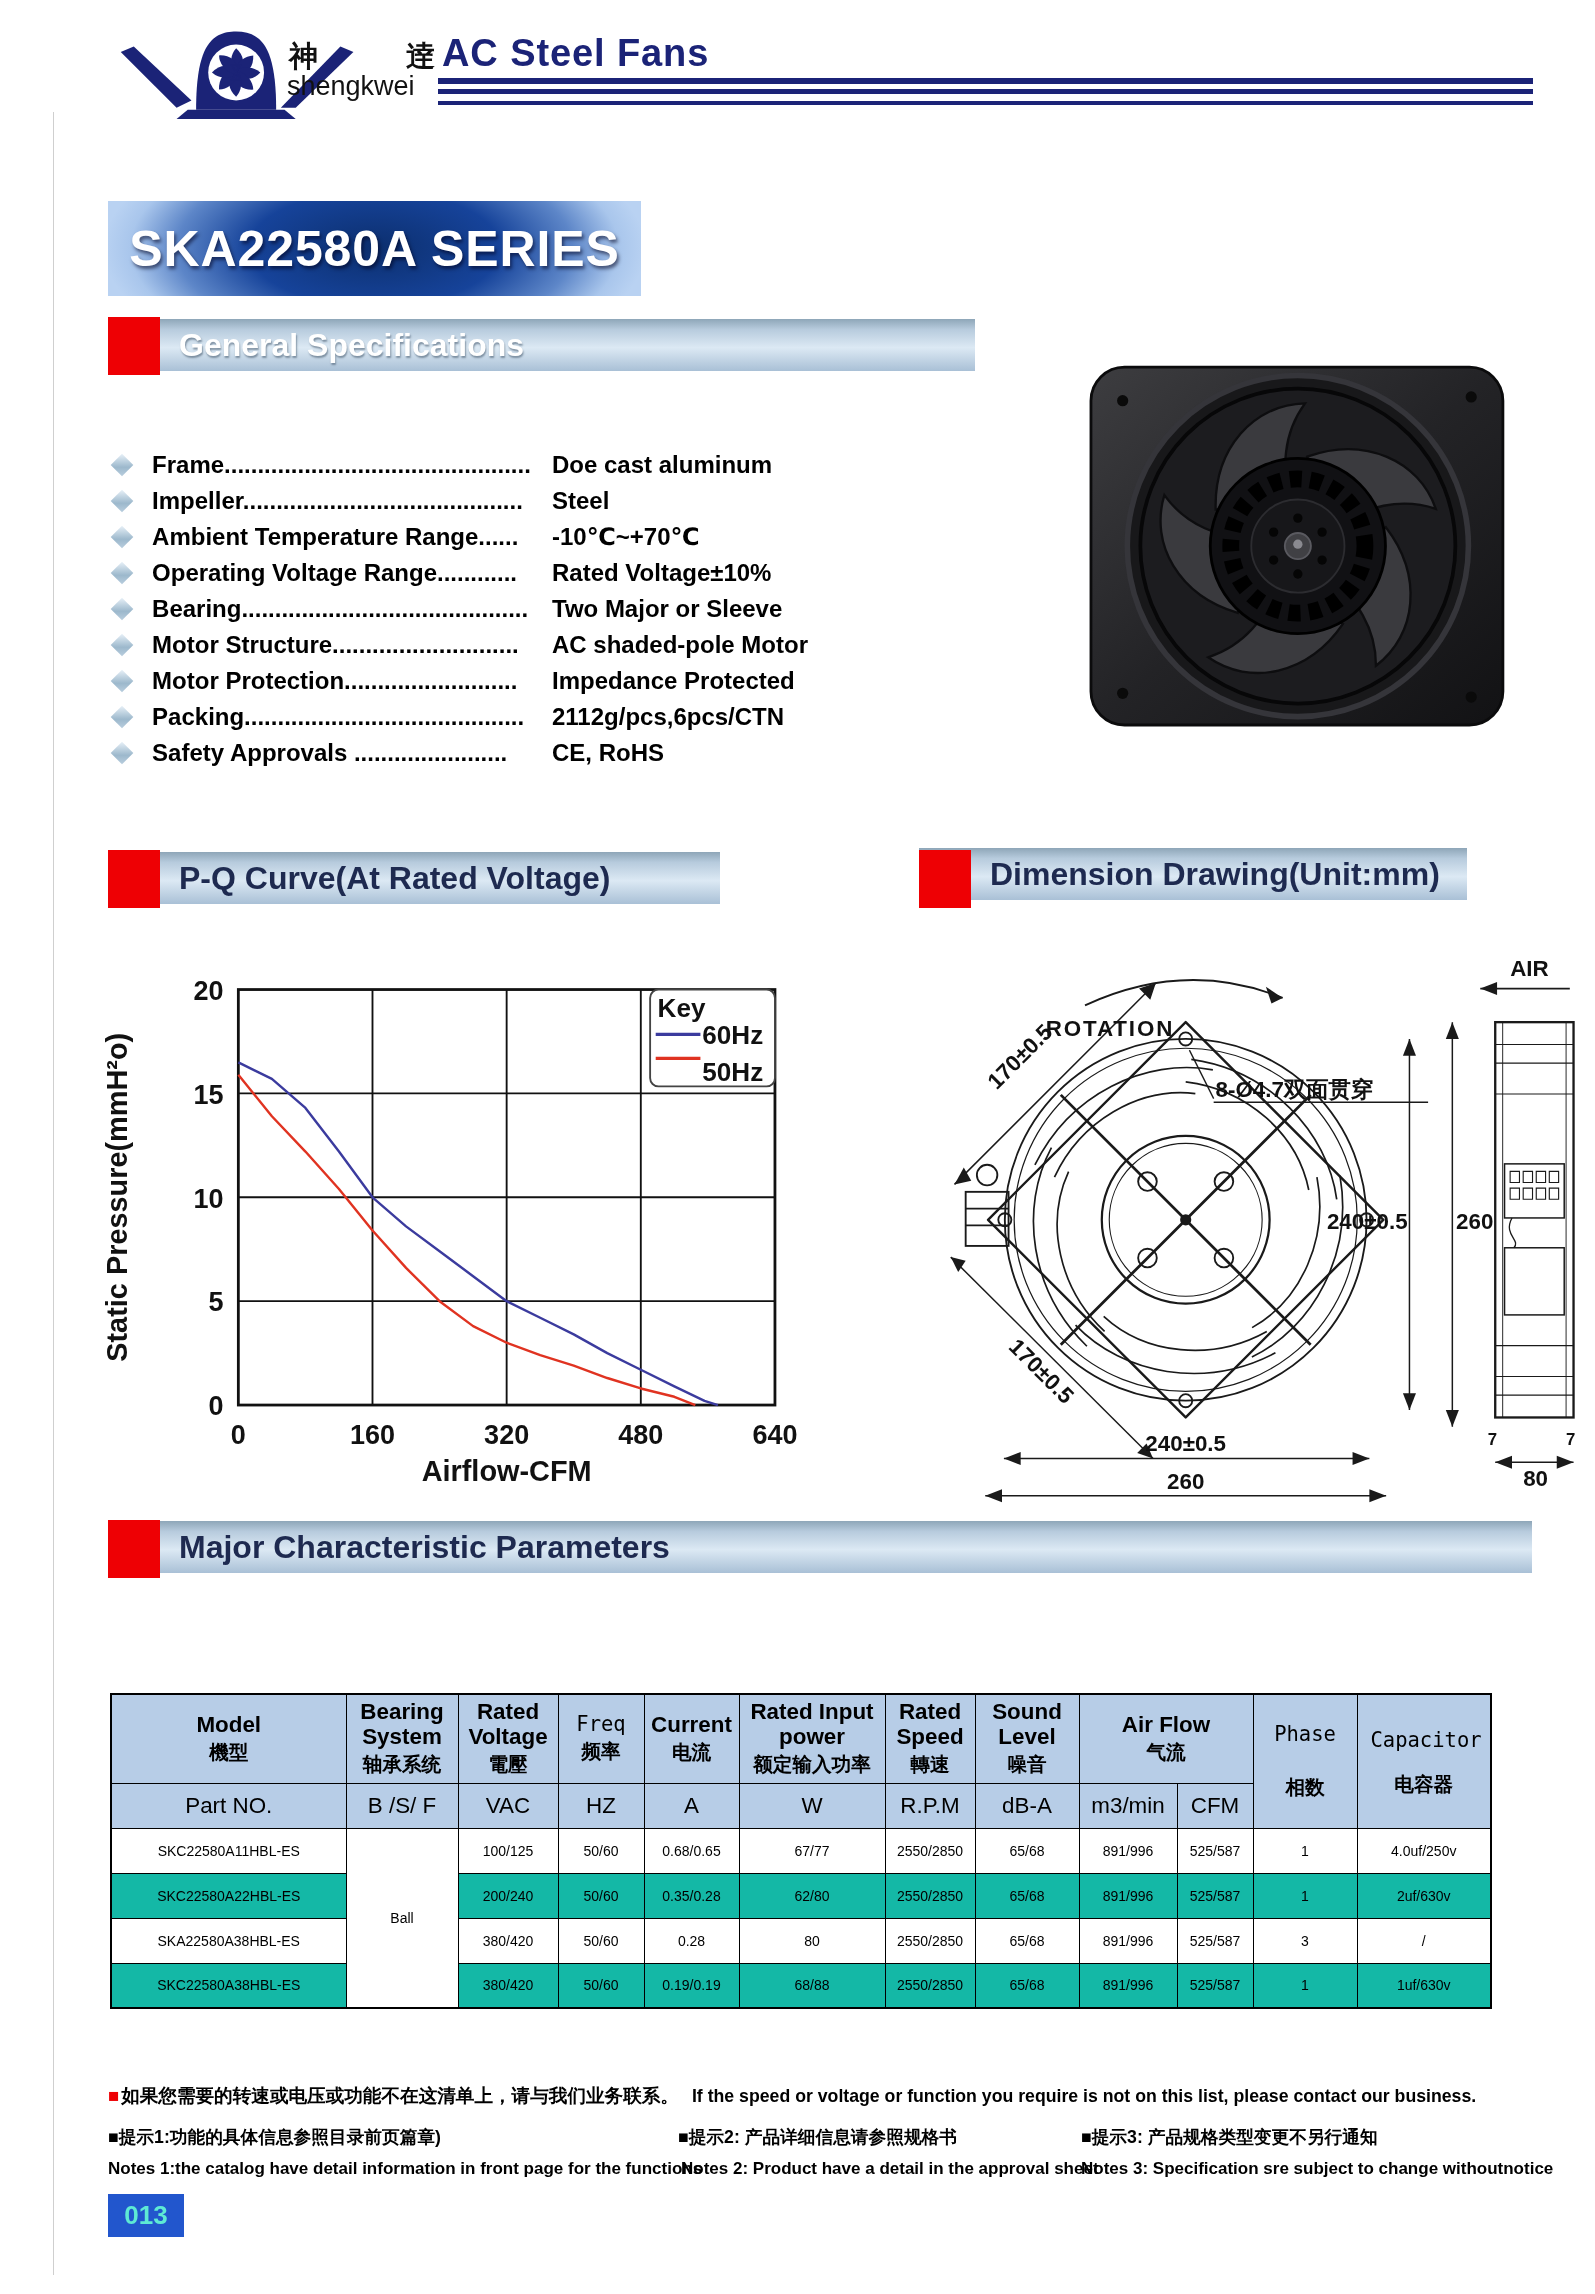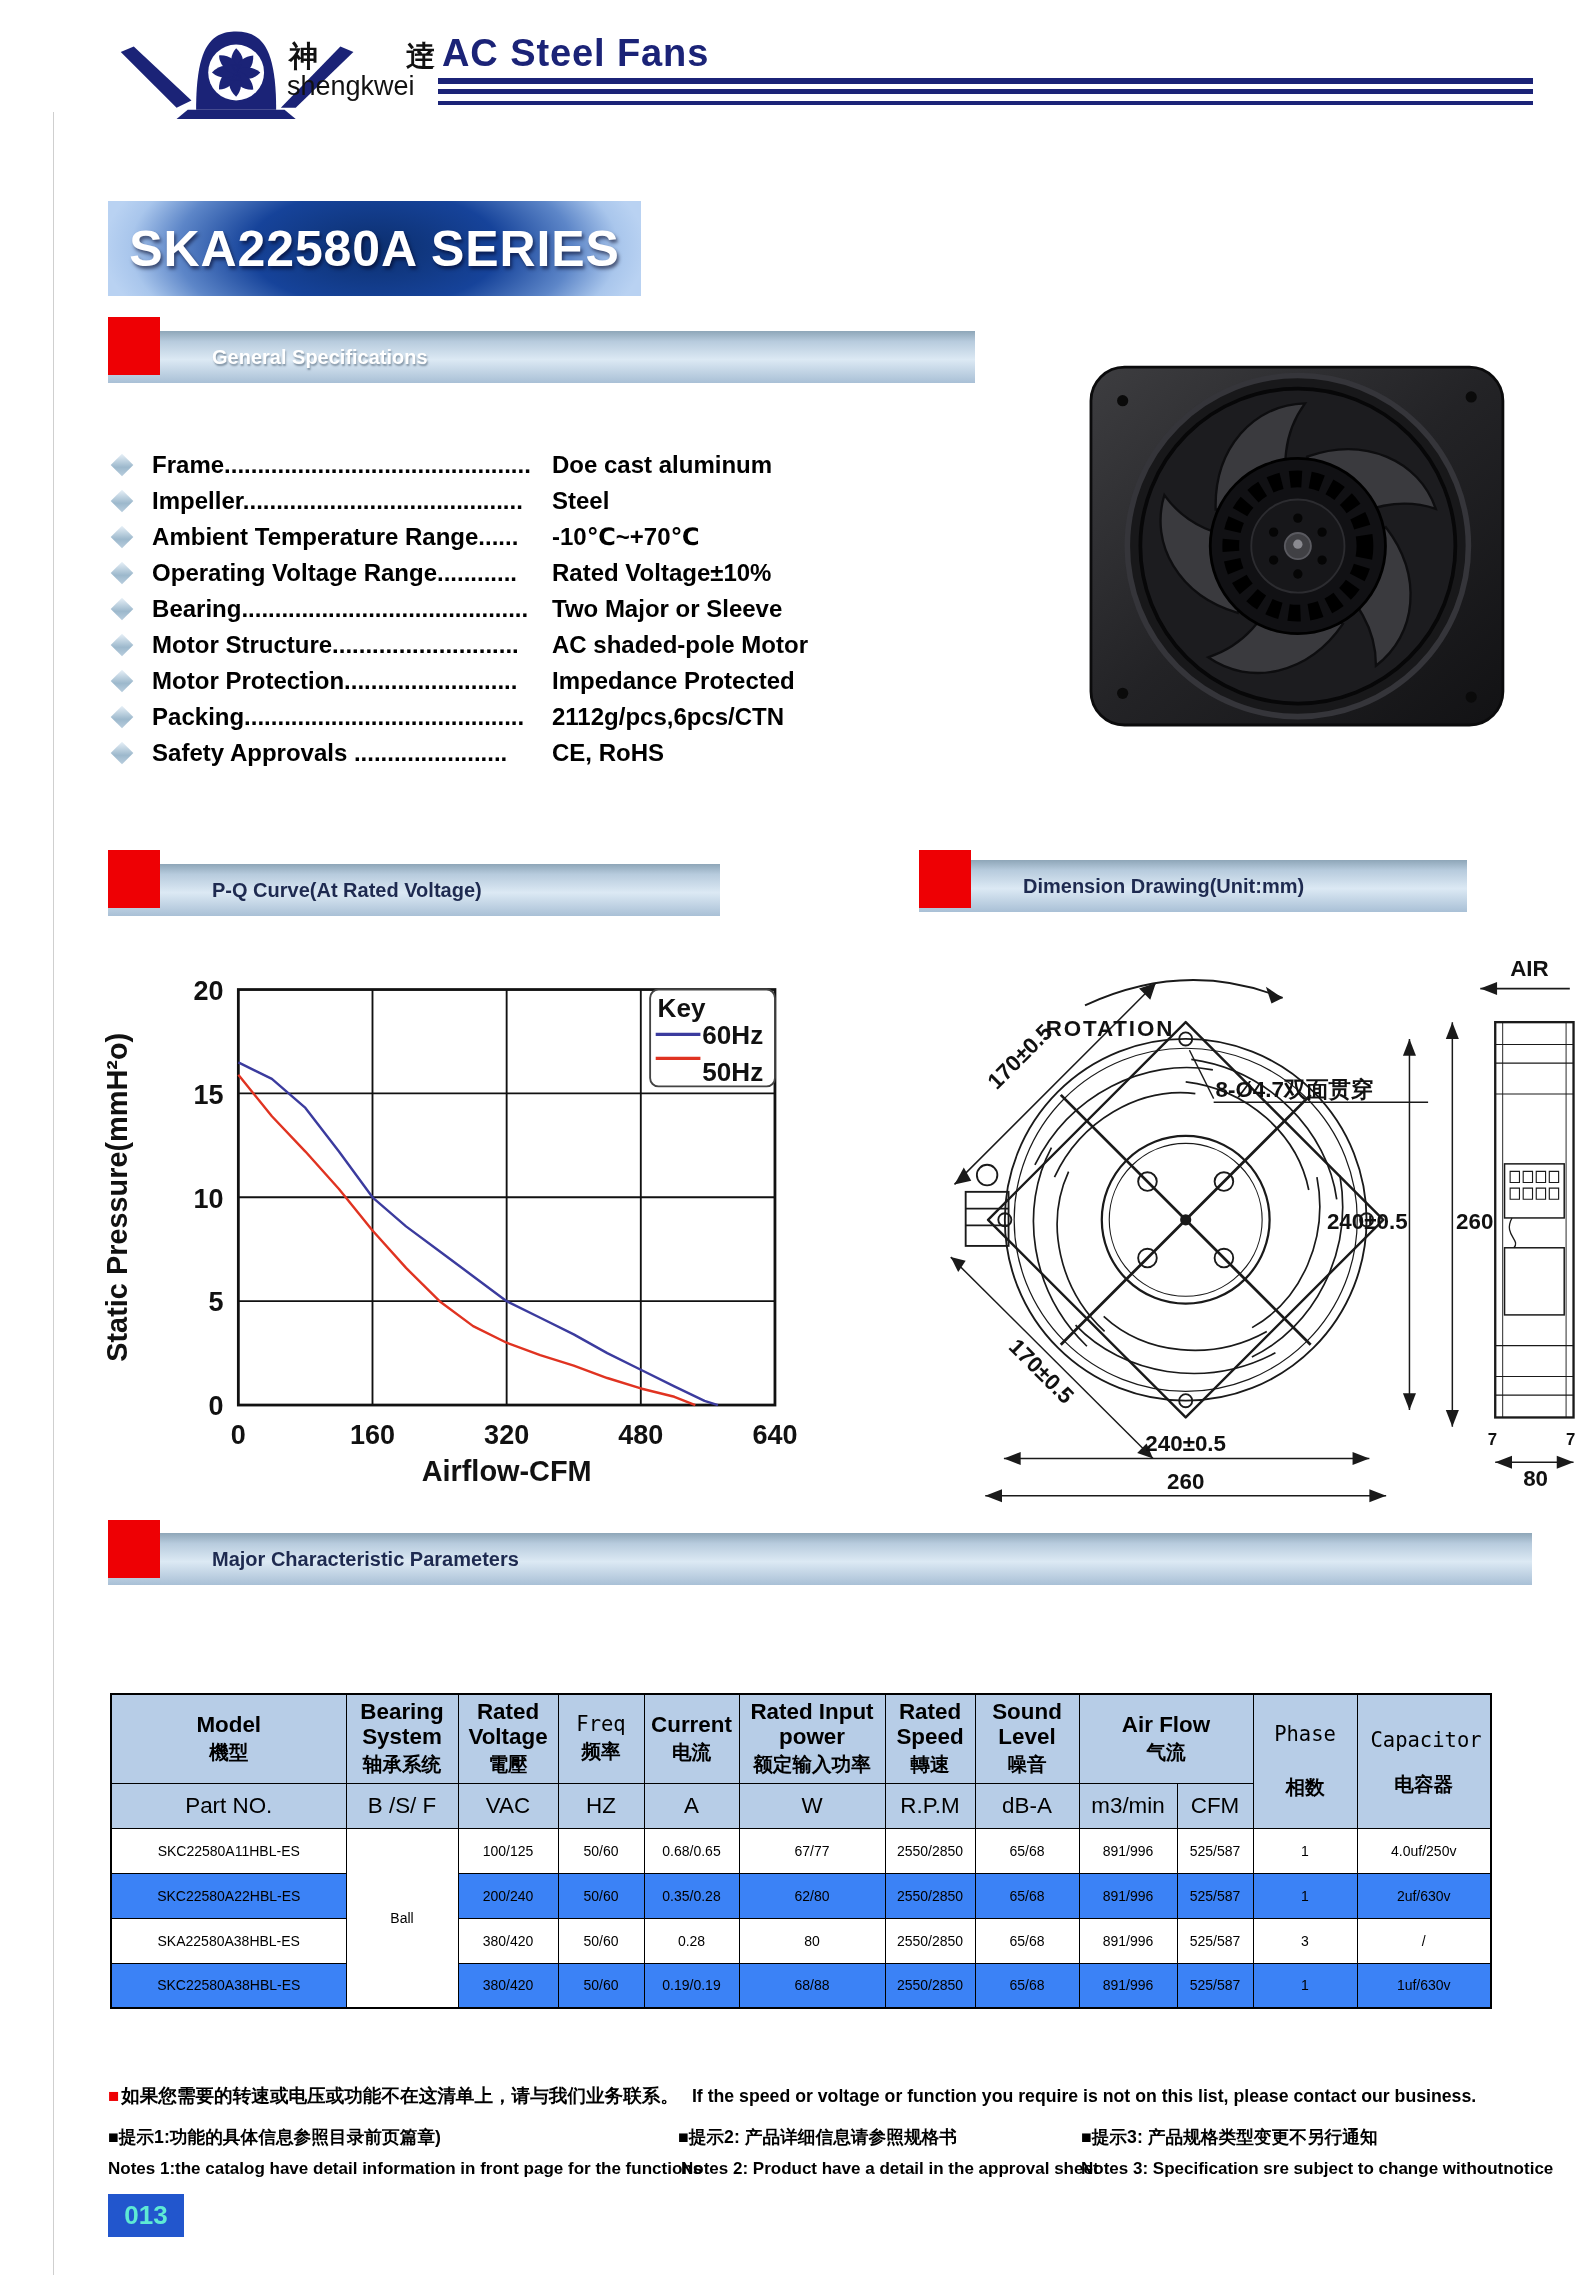--- a/index.html
+++ b/index.html
@@ -11,21 +11,21 @@
   #brand-title{font-weight:bold;font-size:38px;color:#1b2377;letter-spacing:0.9px;}
   #brand-cn1,#brand-cn2{font-weight:bold;font-size:29px;color:#111;}
   #brand-en{font-size:27px;color:#111;}
   
   #series-box{left:108px;top:201px;width:533px;height:95px;display:flex;align-items:center;justify-content:center;
     background:radial-gradient(ellipse 62% 160% at 50% 50%, #0c2f6e 0%, #16439a 38%, #5d86c8 60%, #a9c6ec 74%, #b9d2f2 82%);}
   #series-name{color:#fff;font-weight:bold;font-size:50px;letter-spacing:0.9px;text-shadow:1.9px 2.8px 3.7px rgba(0,0,30,.55);}
   #series-size{left:690px;top:211px;font-weight:bold;font-size:50px;color:#000;}
   
   .banner{background:linear-gradient(180deg,#8ea6b8 0%,#b7cbdd 20%,#dcE9f4 55%,#a9c0d6 100%);
-          display:flex;align-items:center;font-weight:bold;font-size:20px;color:#1e2a50;padding-left:104px;box-sizing:border-box;margin-top:12px;}
+          display:flex;align-items:center;font-weight:bold;font-size:32px;color:#1e2a50;padding-left:71px;box-sizing:border-box;}
   .banner.white{color:#fff;text-shadow:0.9px 1.9px 1.9px rgba(70,90,110,.6);}
   .redsq{background:#ee0004;}
   
   #specs-list{left:110px;top:447px;width:951px;}
   .spec-row{position:relative;height:36px;display:flex;align-items:center;}
   .diamond{width:16px;height:16px;transform:rotate(45deg);background:linear-gradient(135deg,#e8f1f8,#9cb8cc 60%,#b9cede);
            margin-left:3.7px;margin-right:22.4px;flex:0 0 auto;}
   .spec-label{font-weight:bold;font-size:24px;white-space:nowrap;}
   .spec-value{position:absolute;left:442px;font-weight:bold;font-size:24px;white-space:nowrap;}
   
@@ -34,21 +34,21 @@
   .axlabel{font-size:31px;font-weight:bold;}
   .lgtxt{font-size:28px;font-weight:bold;}
   #dim-svg text{font-family:"Liberation Sans","DejaVu Sans",sans-serif;font-weight:bold;fill:#111;font-size:24px;}
   #dim-svg .small{font-size:18px;}
   
   #param-table{border-collapse:collapse;table-layout:fixed;}
   #param-table td,#param-table th{border:1.9px solid #000;text-align:center;vertical-align:middle;padding:0;overflow:hidden;}
   #param-table{border:2.8px solid #000;}
   #param-table th{background:#b7cde7;font-weight:normal;}
   .hrow1{height:89px;} .hrow2{height:45px;} .drow{height:45px;background:#fff;}
-  .drow.alt td{background:#3b82f6;}
+  .drow.alt td{background:#14b8a6;}
   .en{font-size:22.4px;font-weight:bold;line-height:25px;}
   .cn{font-size:19.6px;font-weight:bold;margin-top:1.9px;}
   .mono{font-family:"DejaVu Sans Mono","Liberation Mono",monospace;font-weight:normal;font-size:20.5px;}
   .unit{font-size:22.4px;}
   #param-table td{font-size:14px;margin-top:32px;}
   td.model{text-align:left;padding-left:34px;background:#fff;}
   td.bearing{background:#fff;font-size:22.4px;}
   .capwrap{display:block;width:104px;margin:3.7px auto 0 13px;text-align:left;line-height:24px;}
   
   .ftcn{font-weight:bold;font-size:17.7px;white-space:nowrap;}

